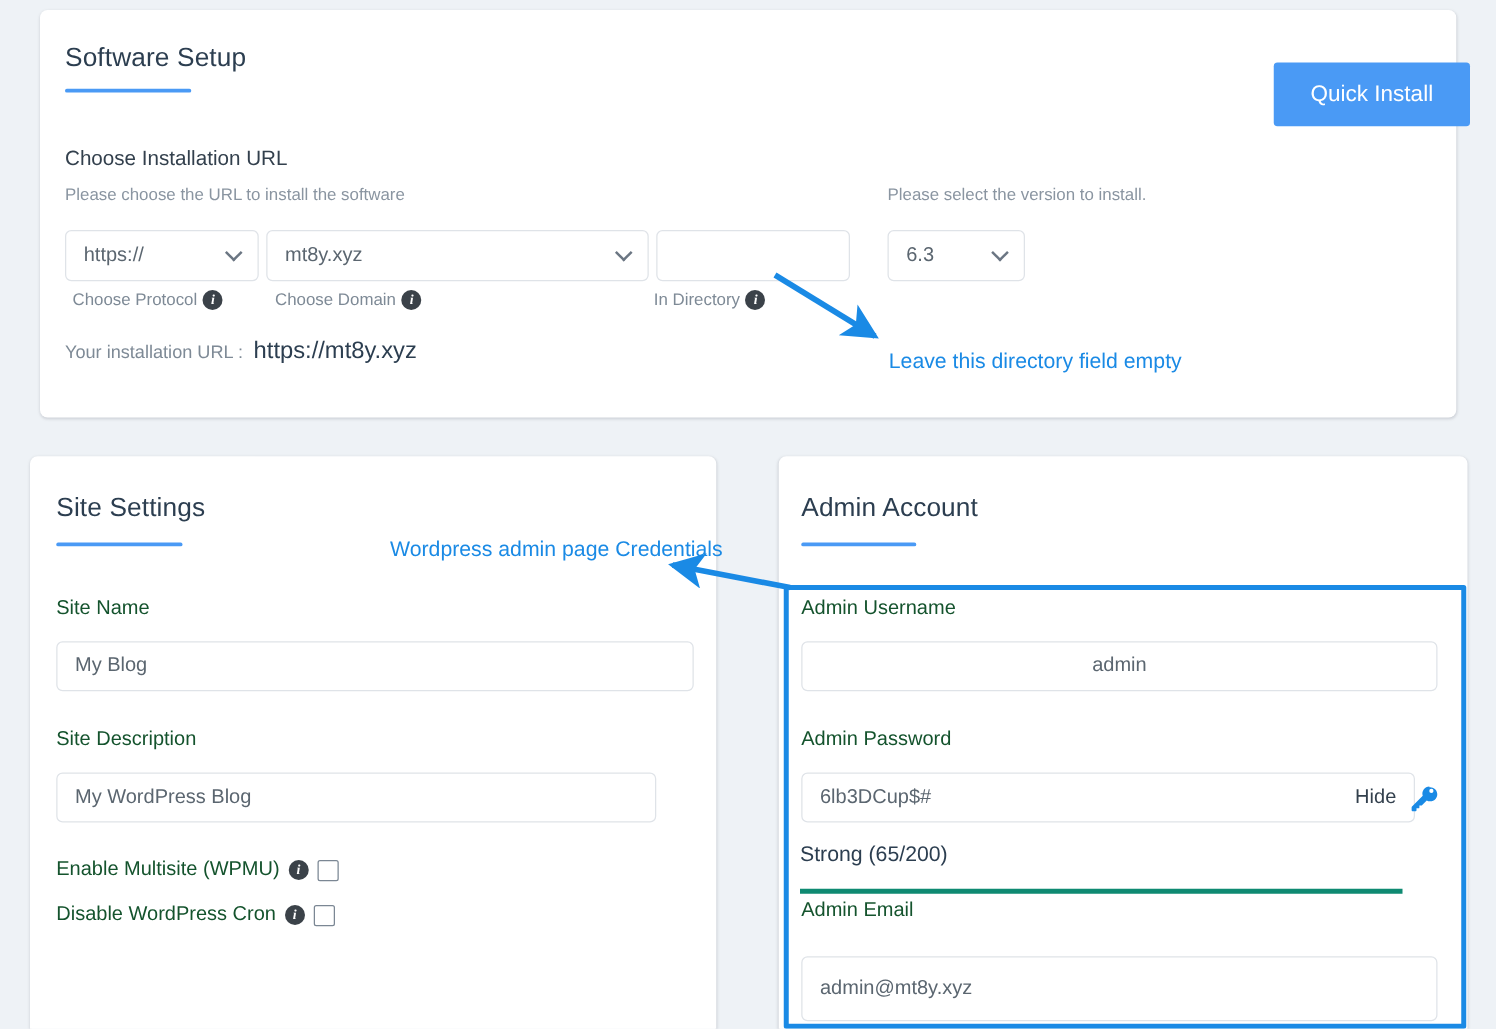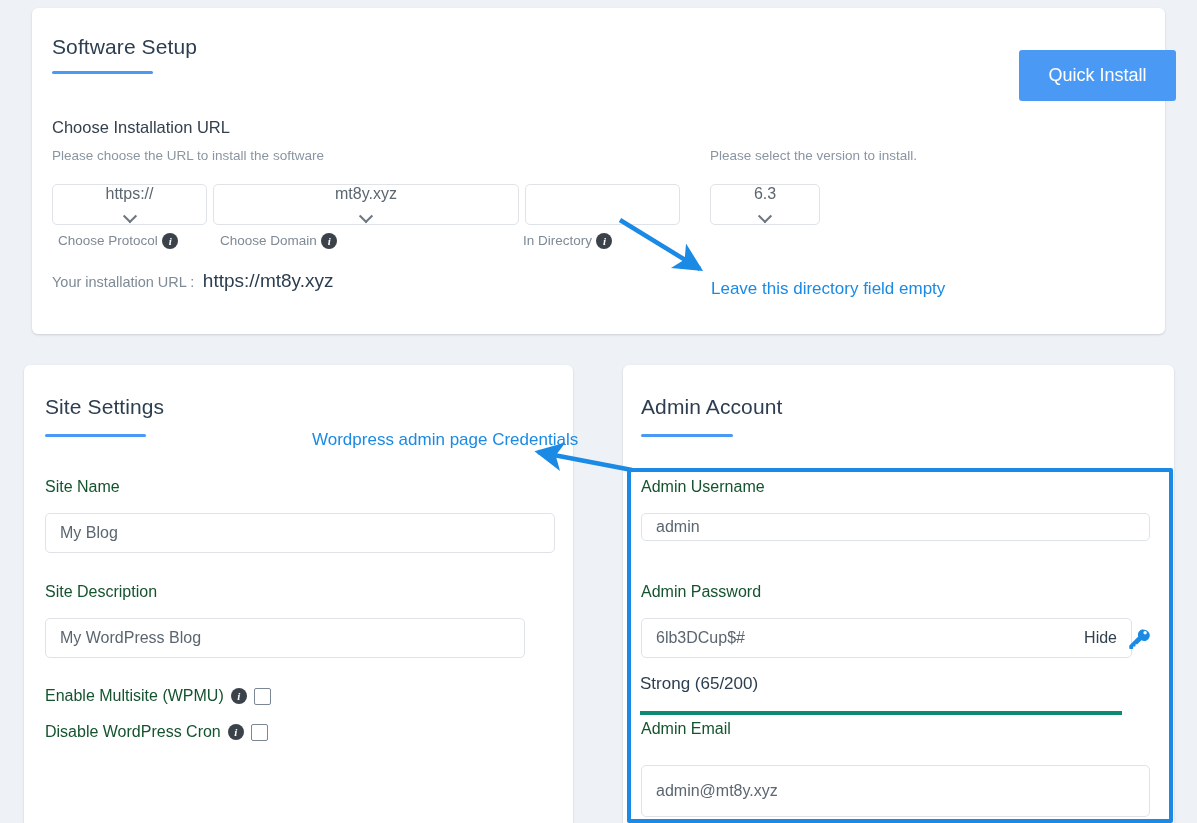--- a/index.html
+++ b/index.html
@@ -68,21 +68,21 @@
     background: #fff;
     border: 1px solid #dfe3e8;
     border-radius: 5px;
     font-size: 16px;
     color: #5b6670;
     display: flex;
     align-items: center;
     padding: 0 14px;
     position: absolute;
   }
-  .selectbox { justify-content: space-between; flex-direction: column; }
+  .selectbox { justify-content: space-between; }
   .chev {
     width: 10px; height: 10px;
     border-right: 2px solid #6b7683;
     border-bottom: 2px solid #6b7683;
     transform: rotate(45deg) translate(-2px,-2px);
     flex: none;
   }
 
   
   .info-icon {
@@ -255,21 +255,21 @@
       <span class="info-icon">i</span>
       <span class="cbox"></span>
     </div>
   </div>
 
   <div class="card" id="card-admin">
     <div class="section-title" style="position:absolute;left:18px;top:30px;">Admin Account</div>
     <div class="title-rule" style="position:absolute;left:18px;top:69px;width:92px;"></div>
 
     <div class="form-label" style="position:absolute;left:18px;top:113px;">Admin Username</div>
-    <div class="input" style="left:18px;top:148px;width:509px;height:28px;">
+    <div class="input" style="left:18px;top:148px;width:509px;height:40px;justify-content:center;">
       <span>admin</span>
     </div>
 
     <div class="form-label" style="position:absolute;left:18px;top:218px;">Admin Password</div>
     <div class="input" style="left:18px;top:253px;width:491px;height:40px;">
       <span>6lb3DCup$#</span>
       <span id="hide-toggle">Hide</span>
     </div>
 
     <div class="form-label" style="position:absolute;left:18px;top:355px;">Admin Email</div>

